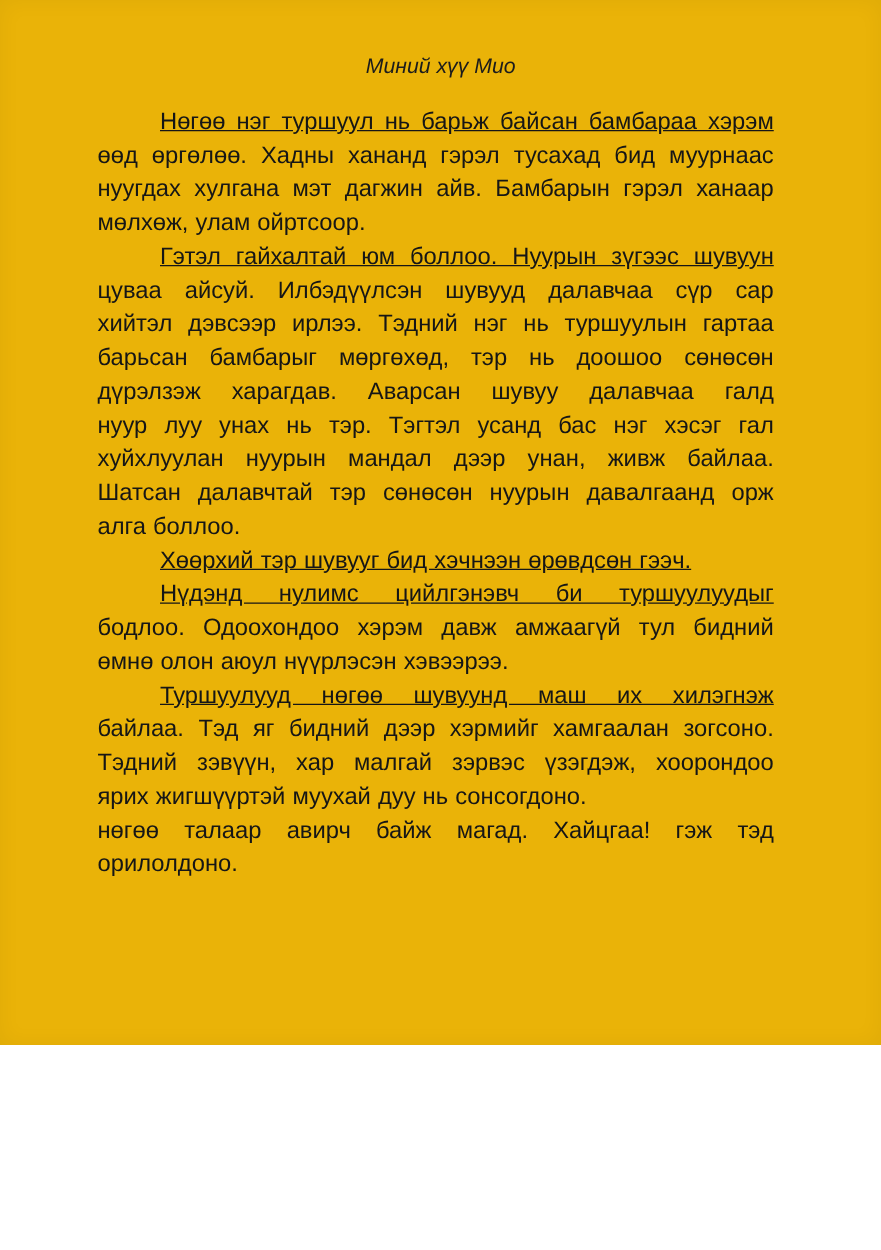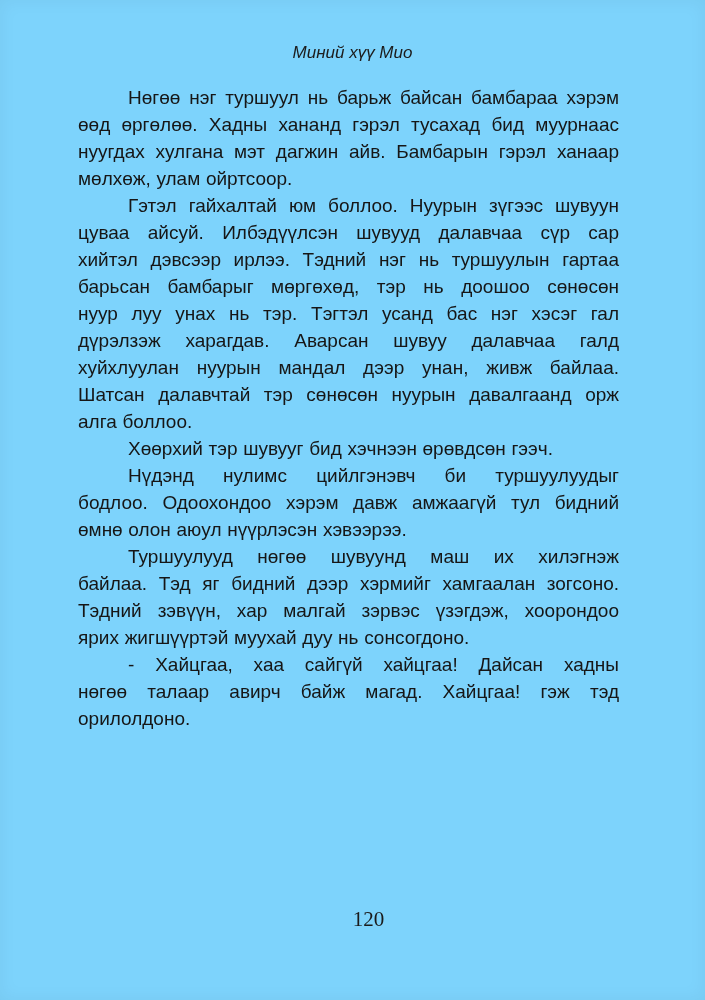--- a/index.html
+++ b/index.html
@@ -3,22 +3,22 @@
 <meta charset="utf-8">
 <style>
   html, body {
     margin: 0;
     padding: 0;
     background: #ffffff;
   }
   .page {
     position: relative;
     width: 705px;
-    height: 1000px;
-    background: #7dd3fc;
+    height: 836px;
+    background: #eab308;
     box-shadow: inset 0 0 18px rgba(0,0,0,0.05);
     overflow: hidden;
   }
   .running-header {
     position: absolute;
     top: 43px;
     left: 0;
     width: 100%;
     text-align: center;
     font-family: "Liberation Sans", sans-serif;
@@ -41,20 +41,21 @@
     margin: 0;
   }
   .line {
     height: 27px;
     text-align: justify;
     text-align-last: justify;
     word-spacing: 0.02em;
   }
   .line.first {
     padding-left: 50px;
+    text-decoration: underline;
   }
   .line.last {
     text-align-last: left;
   }
   .page-number {
     position: absolute;
     top: 906px;
     left: 0;
     width: 100%;
     text-align: center;
@@ -76,41 +77,40 @@
         <div class="line first">Нөгөө нэг туршуул нь барьж байсан бамбараа хэрэм</div>
         <div class="line">өөд өргөлөө. Хадны хананд гэрэл тусахад бид муурнаас</div>
         <div class="line">нуугдах хулгана мэт дагжин айв. Бамбарын гэрэл ханаар</div>
         <div class="line last">мөлхөж, улам ойртсоор.</div>
       </div>
       <div class="paragraph">
         <div class="line first">Гэтэл гайхалтай юм боллоо. Нуурын зүгээс шувуун</div>
         <div class="line">цуваа айсуй. Илбэдүүлсэн шувууд далавчаа сүр сар</div>
         <div class="line">хийтэл дэвсээр ирлээ. Тэдний нэг нь туршуулын гартаа</div>
         <div class="line">барьсан бамбарыг мөргөхөд, тэр нь доошоо сөнөсөн</div>
+        <div class="line">дүрэлзэж харагдав. Аварсан шувуу далавчаа галд</div>
         <div class="line">нуур луу унах нь тэр. Тэгтэл усанд бас нэг хэсэг гал</div>
-        <div class="line">дүрэлзэж харагдав. Аварсан шувуу далавчаа галд</div>
         <div class="line">хуйхлуулан нуурын мандал дээр унан, живж байлаа.</div>
         <div class="line">Шатсан далавчтай тэр сөнөсөн нуурын давалгаанд орж</div>
         <div class="line last">алга боллоо.</div>
       </div>
       <div class="paragraph">
         <div class="line first last">Хөөрхий тэр шувууг бид хэчнээн өрөвдсөн гээч.</div>
       </div>
       <div class="paragraph">
         <div class="line first">Нүдэнд нулимс цийлгэнэвч би туршуулуудыг</div>
         <div class="line">бодлоо. Одоохондоо хэрэм давж амжаагүй тул бидний</div>
         <div class="line last">өмнө олон аюул нүүрлэсэн хэвээрээ.</div>
       </div>
       <div class="paragraph">
         <div class="line first">Туршуулууд нөгөө шувуунд маш их хилэгнэж</div>
         <div class="line">байлаа. Тэд яг бидний дээр хэрмийг хамгаалан зогсоно.</div>
         <div class="line">Тэдний зэвүүн, хар малгай зэрвэс үзэгдэж, хоорондоо</div>
         <div class="line last">ярих жигшүүртэй муухай дуу нь сонсогдоно.</div>
       </div>
       <div class="paragraph">
-        <div class="line first">- Хайцгаа, хаа сайгүй хайцгаа! Дайсан хадны</div>
         <div class="line">нөгөө талаар авирч байж магад. Хайцгаа! гэж тэд</div>
         <div class="line last">орилолдоно.</div>
       </div>
     </div>
 
   <div class="page-number">120</div>
 </div>
 
 </body></html>

